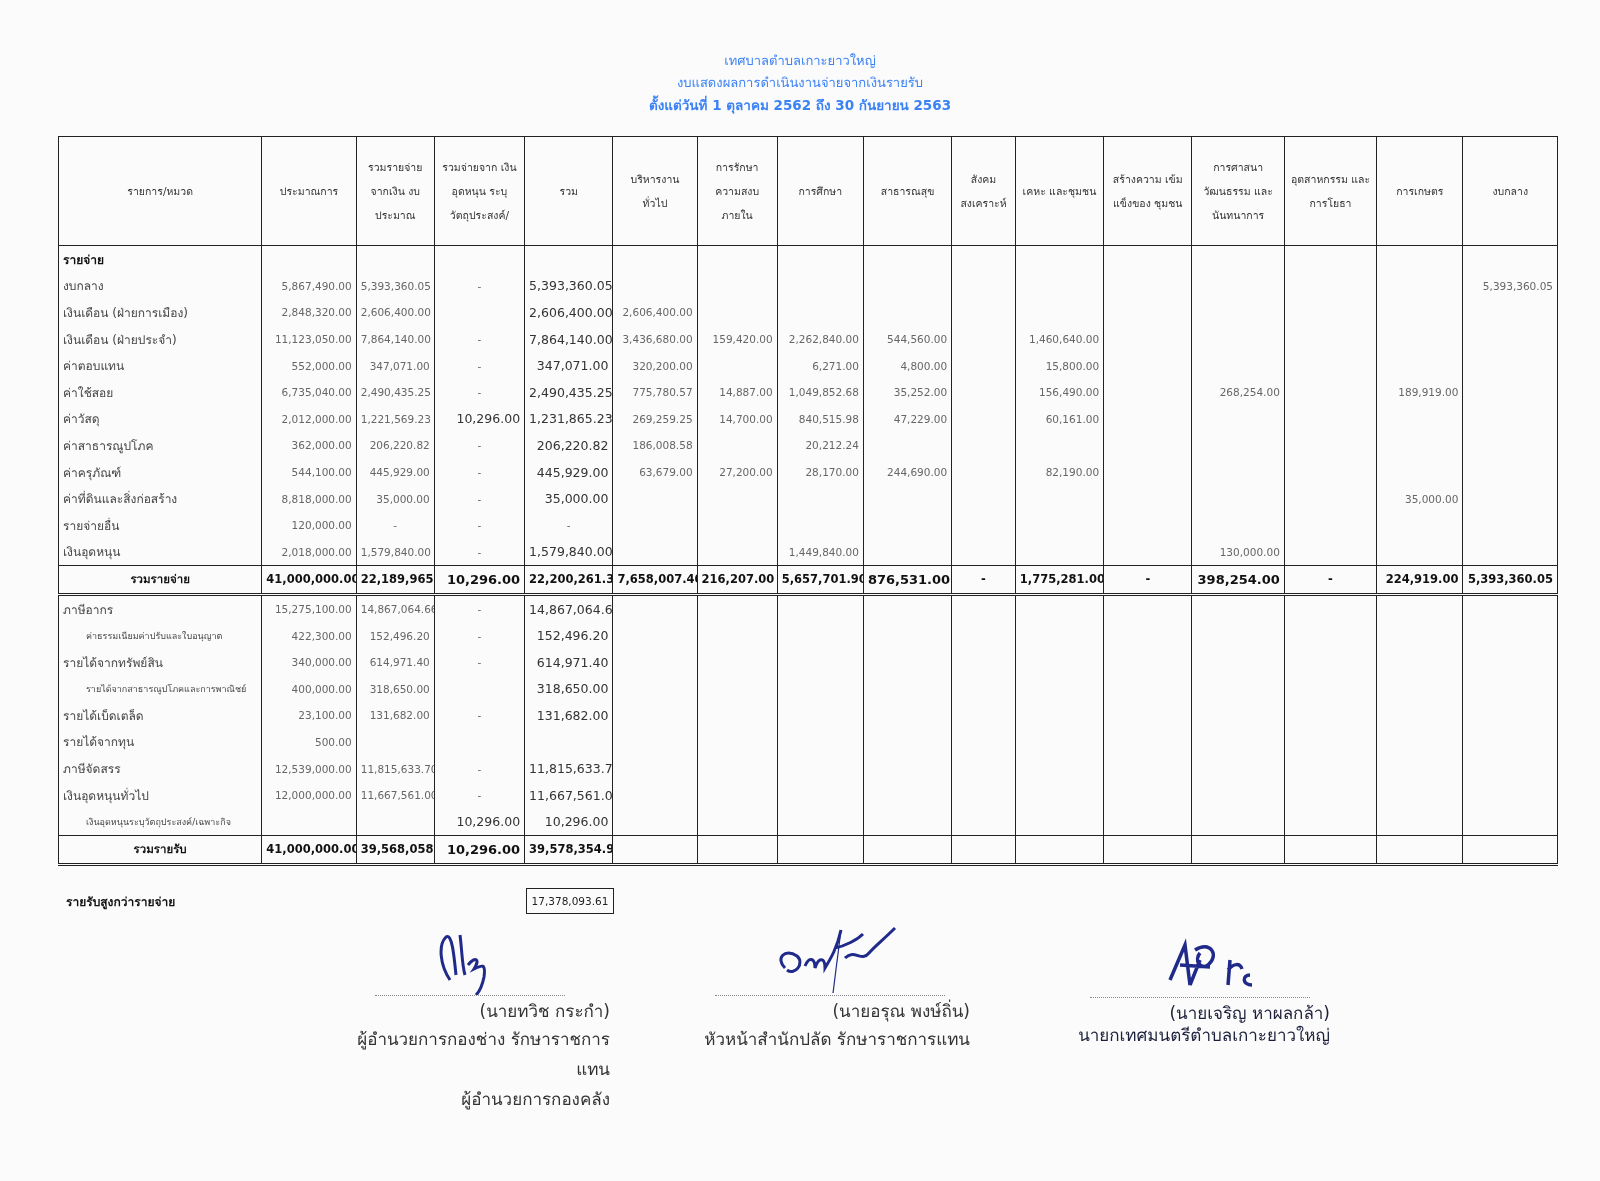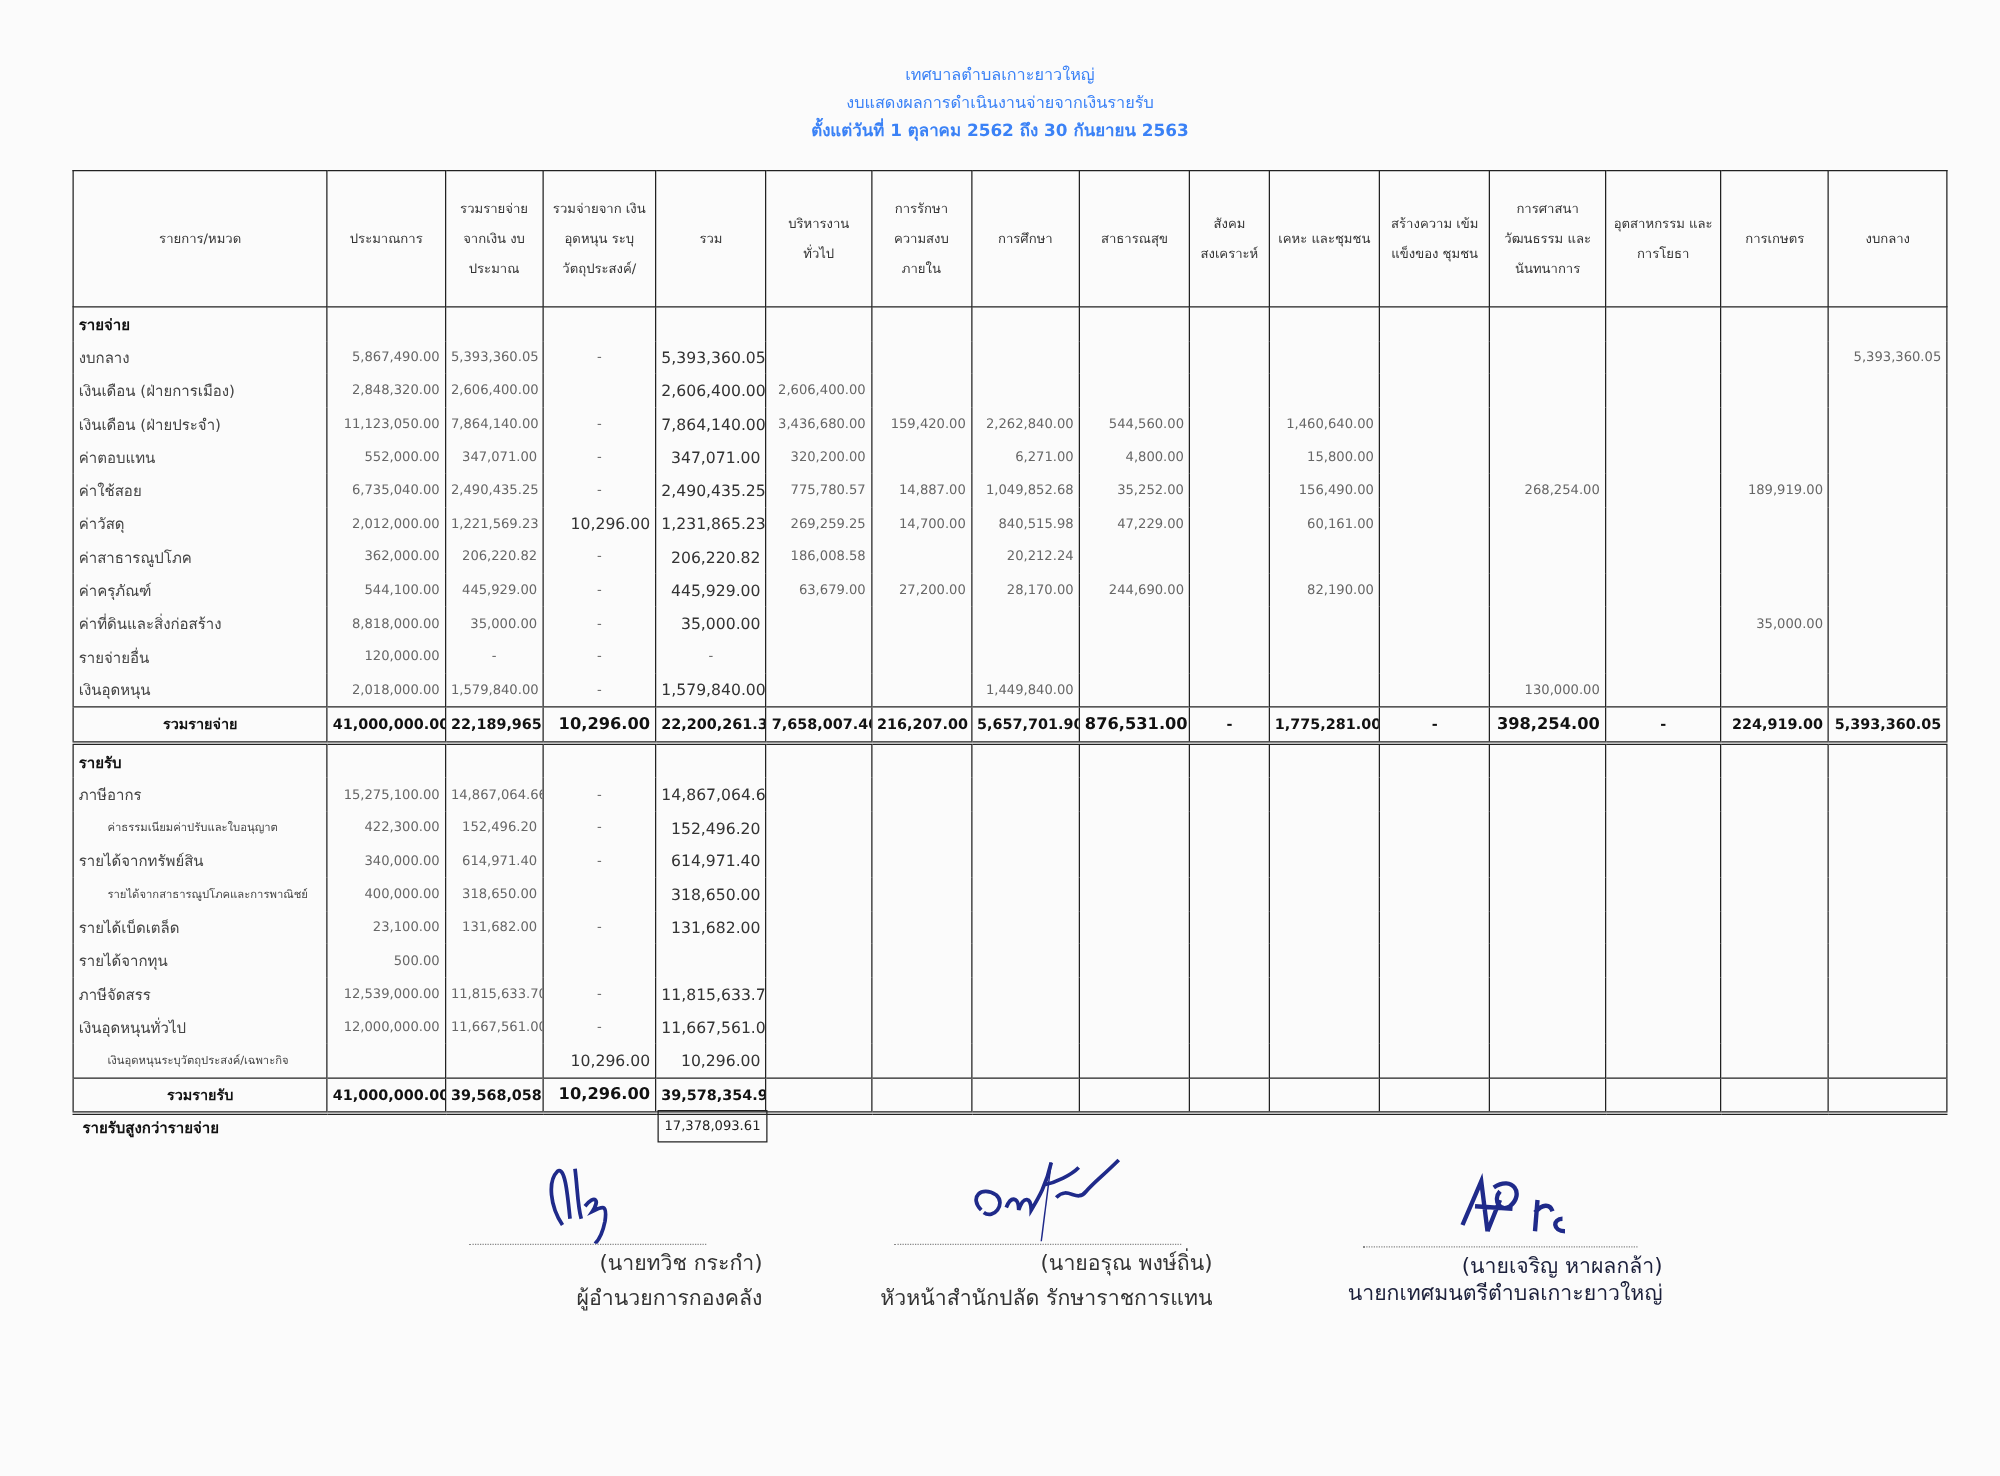--- a/index.html
+++ b/index.html
@@ -312,38 +312,20 @@
         <td class="big">876,531.00</td>
         <td class="dash">-</td>
         <td>1,775,281.00</td>
         <td class="dash">-</td>
         <td class="big">398,254.00</td>
         <td class="dash">-</td>
         <td>224,919.00</td>
         <td>5,393,360.05</td>
       </tr>
       <tr>
-        <td class="sec">รายรับ</td>
-        <td></td>
-        <td></td>
-        <td></td>
-        <td></td>
-        <td></td>
-        <td></td>
-        <td></td>
-        <td></td>
-        <td></td>
-        <td></td>
-        <td></td>
-        <td></td>
-        <td></td>
-        <td></td>
-        <td></td>
-      </tr>
-      <tr>
         <td class="label">ภาษีอากร</td>
         <td>15,275,100.00</td>
         <td>14,867,064.66</td>
         <td class="dash">-</td>
         <td class="big">14,867,064.66</td>
         <td></td>
         <td></td>
         <td></td>
         <td></td>
         <td></td>
@@ -525,20 +507,21 @@
 </div>
 
 <div class="sig sig1" style="left:330px; top:925px; width:280px;">
   <div class="signature">
     <svg width="120" height="70" viewBox="0 0 120 70">
         <path d="M40 55 C30 40 28 20 36 12 C42 8 44 30 46 50 M50 10 C52 25 52 40 55 50 M58 40 C66 30 70 35 64 44 C72 40 76 38 74 52 C72 62 68 68 66 70" stroke="#1f2a8a" stroke-width="3" fill="none"></path>
       </svg>
   </div>
   <div class="dots" style="width:190px"></div>
   <div class="name">(นายทวิช    กระกำ)</div>
+  <div class="pos">ผู้อำนวยการกองช่าง  รักษาราชการแทน</div>
   <div class="pos">ผู้อำนวยการกองคลัง</div>
 </div>
 
 <div class="sig sig2" style="left:690px; top:918px; width:280px;">
   <div class="signature" style="height:77px">
     <svg width="170" height="77" viewBox="0 0 170 77">
         <path d="M40 50 C30 40 40 30 52 38 C60 45 50 58 42 52 M60 48 C64 38 70 40 70 50 C74 38 80 40 80 50 C86 40 92 30 96 12 M90 30 C100 28 112 22 118 16 M100 40 C110 30 116 45 124 35 C130 28 138 22 150 10" stroke="#1f2a8a" stroke-width="3" fill="none"></path>
         <path d="M96 12 L88 75" stroke="#1f2a8a" stroke-width="1.2" fill="none"></path>
       </svg>
   </div>

